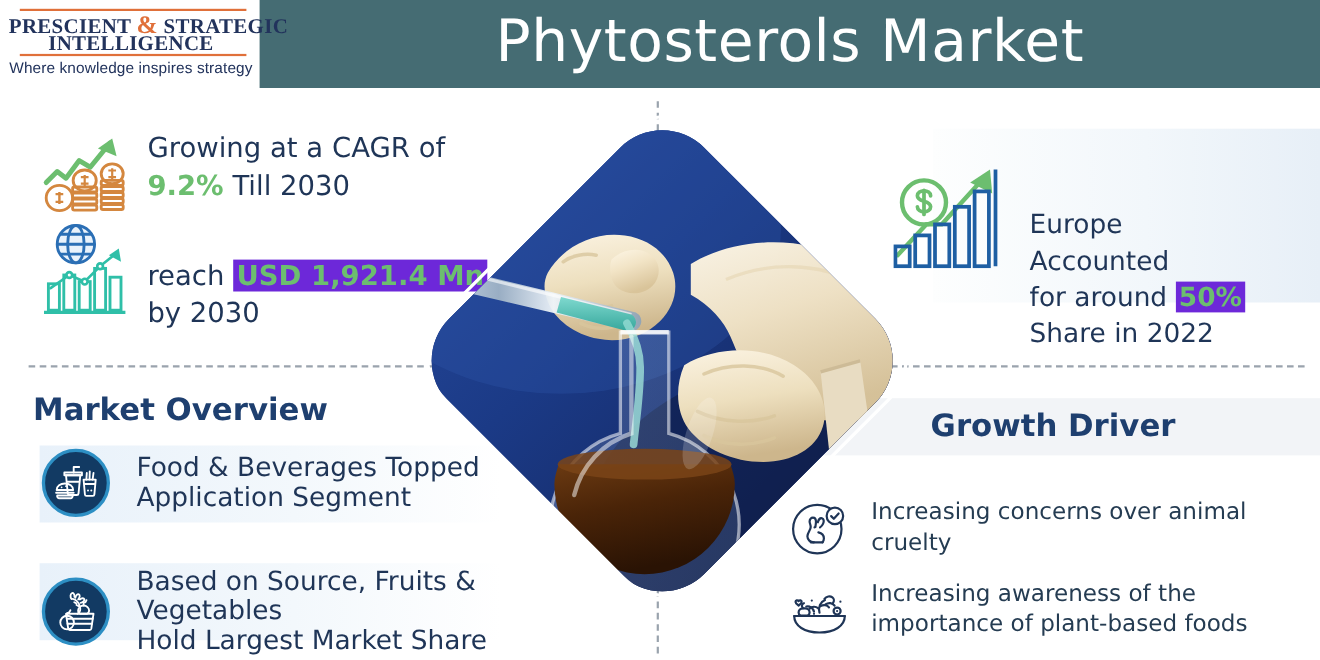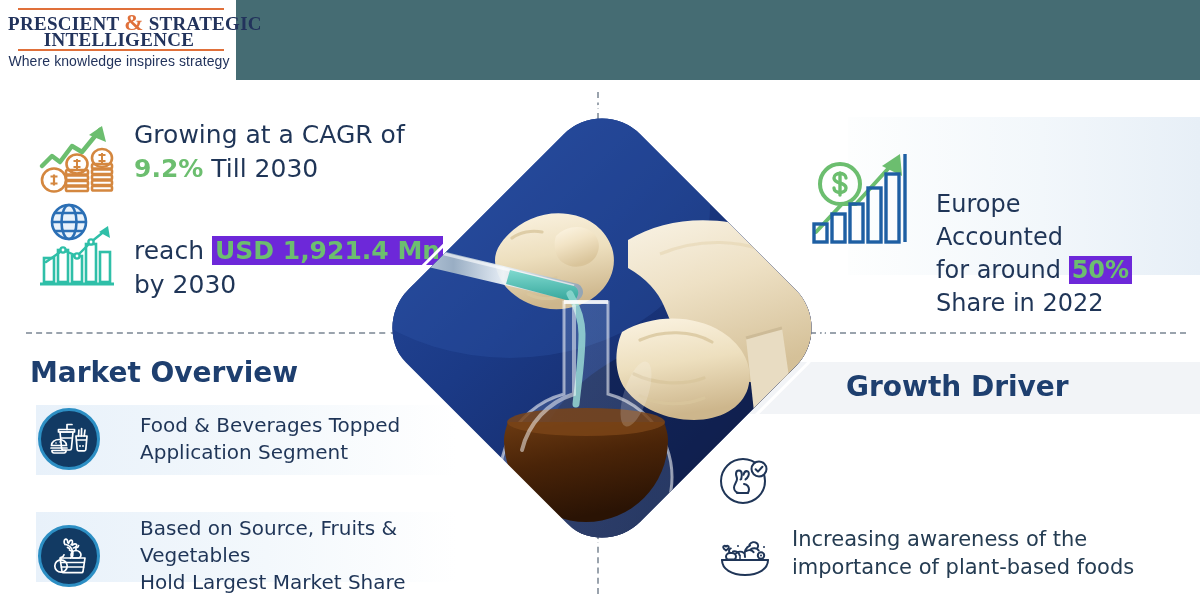--- a/index.html
+++ b/index.html
@@ -107,21 +107,21 @@
 
   
   .ov-row { position:absolute; display:flex; align-items:center; }
   .ov-row .circle {
     width:62px; height:62px; border-radius:50%;
     background:#123a63; border:3px solid #2d8fc4;
     display:flex; align-items:center; justify-content:center;
     flex:0 0 auto;
   }
   .ov-row .label {
-    margin-left:40px; color:#1f3557; font-size:20px; line-height:27px;
+    margin-left:24px; color:#1f3557; font-size:24px; line-height:27px;
     font-family:"DejaVu Sans", sans-serif;
   }
   #ov-row-1 { left:38px; top:408px; width:420px; }
   #ov-row-2 { left:38px; top:515px; width:430px; }
 
   
   .gd-row { position:absolute; display:flex; align-items:center; }
   .gd-row .label {
     margin-left:18px; color:#253c52; font-size:21px; line-height:28px;
     font-family:"DejaVu Sans", sans-serif;
@@ -156,20 +156,21 @@
   }
 
   
   svg { display:block; }
 </style>
 </head>
 <body>
 
 <div id="header">
   <div id="header-teal"></div>
+  <div id="header-title">Phytosterols Market</div>
 
   <div id="logo">
     <div id="logo-rule-top"></div>
     <div id="logo-line1"><span>PRESCIENT </span><span id="logo-amp">&amp;</span><span> STRATEGIC</span></div>
     <div id="logo-line2">INTELLIGENCE</div>
     <div id="logo-rule-mid"></div>
     <div id="logo-tag">Where knowledge inspires strategy</div>
   </div>
 </div>
 
@@ -352,20 +353,24 @@
         <path d="M27.5 24.8c.6-2.4 2.2-4 3.8-3.6 1.6.4 2 2.6 1 4.8-.7 1.6-1.8 2.8-2.8 3.4"></path>
         <path d="M21 43h11"></path>
         <path d="M28 34c3 .6 5 2.8 5 5.6 0 1.4-.5 2.6-1.4 3.4"></path>
         <circle cx="24.5" cy="29.5" r="1" fill="#1f3557" stroke="none"></circle>
 
         <circle cx="43" cy="19" r="7.5" fill="#ffffff"></circle>
         <path d="M39.6 19.2l2.4 2.4 4.4-4.8"></path>
       </g>
     </svg>
   </div>
+  <div class="label">
+    <span>Increasing concerns over animal</span><br>
+    <span>cruelty</span>
+  </div>
 </div>
 
 <div class="gd-row" id="gd-row-2">
   <div class="ico">
     <svg width="58" height="58" viewBox="0 0 58 58">
       <g stroke="#1f3557" stroke-width="2" fill="none" stroke-linecap="round" stroke-linejoin="round">
 
         <path d="M6 36h46c0 9-9.5 15-23 15S6 45 6 36Z"></path>
         <path d="M6 36h46"></path>
 

